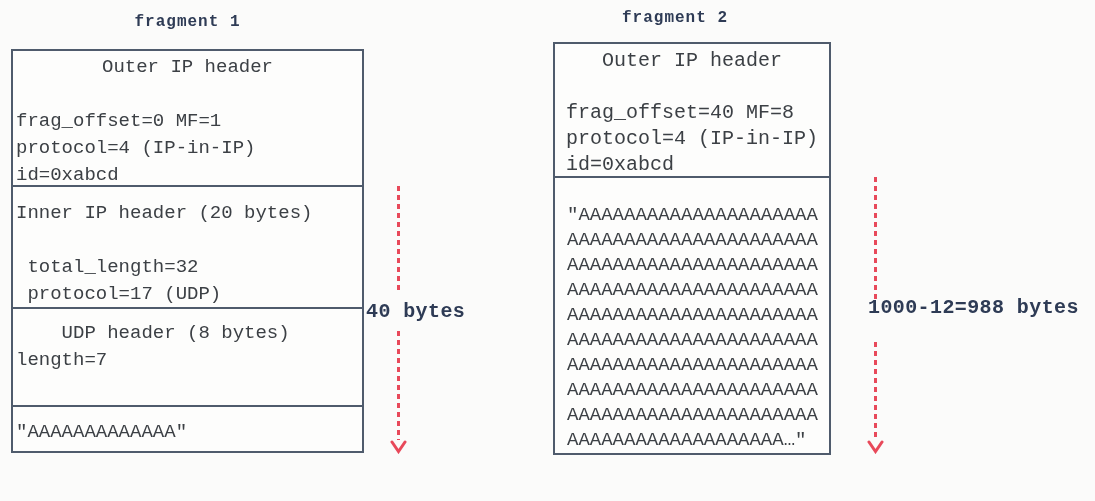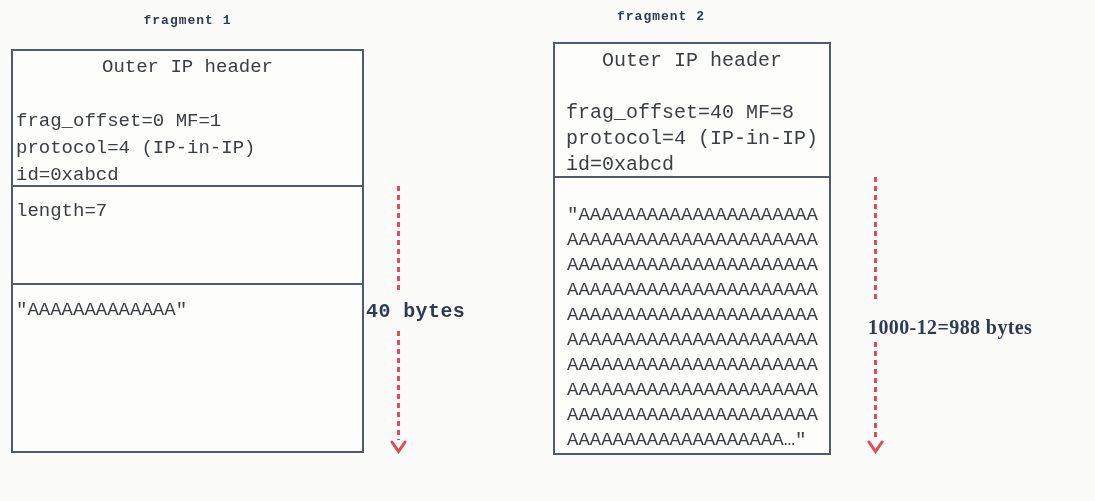--- a/index.html
+++ b/index.html
@@ -9,21 +9,21 @@
     width: 1095px;
     height: 501px;
     background: var(--bg, #fbfbfa);
     font-family: "Liberation Mono", "DejaVu Sans Mono", monospace;
     overflow: hidden;
   }
   .frag-title {
     position: absolute;
     text-align: center;
     font-weight: bold;
-    font-size: 13px;
+    font-size: 16px;
     letter-spacing: 1px;
     color: var(--navy, #2e3b55);
   }
   .frag-box {
     position: absolute;
     border: 2px solid var(--border, #4f5b6c);
     background: #fdfdfc;
     display: flex;
     flex-direction: column;
     overflow: hidden;
@@ -38,21 +38,21 @@
   #frag1-title { left: 11px; top: 13px; width: 353px; }
   #frag1-box { left: 11px; top: 49px; width: 353px; height: 404px; font-size: 19px; }
   #frag1-box .sec-heading, #frag1-box .mono-line { line-height: 27px; padding-left: 3px; }
   #frag1-box .sec-heading { padding-left: 0; }
   #f1-s1 { height: 136px; padding-top: 3px; }
   #f1-s2 { height: 122px; padding-top: 13px; }
   #f1-s3 { height: 98px;  padding-top: 11px; }
   #f1-s4 { flex: 1; padding-top: 12px; }
 
   
-  #frag2-title { left: 522px; top: 9px; width: 278px; }
+  #frag2-title { left: 536px; top: 9px; width: 278px; }
   #frag2-box { left: 553px; top: 42px; width: 278px; height: 413px; }
   #f2-s1 { height: 134px; padding-top: 4px; font-size: 20px; }
   #f2-s1 .sec-heading, #f2-s1 .mono-line { line-height: 26px; padding-left: 11px; }
   #f2-s1 .sec-heading { padding-left: 0; }
   #f2-s2 { flex: 1; padding-top: 25px; font-size: 19px; }
   #f2-s2 .mono-line { line-height: 25px; padding-left: 12px; }
 
   
   .dash-seg {
     position: absolute;
@@ -83,22 +83,31 @@
   <div class="frag-box" id="frag1-box">
     <div class="section divided" id="f1-s1">
       <div class="sec-heading">Outer IP header</div>
       <div>
           <div class="mono-line">&nbsp;</div>
           <div class="mono-line">frag_offset=0 MF=1</div>
           <div class="mono-line">protocol=4 (IP-in-IP)</div>
           <div class="mono-line">id=0xabcd</div>
         </div>
     </div>
+    <div class="section divided" id="f1-s2">
+      <div>
+          <div class="mono-line">Inner IP header (20 bytes)</div>
+          <div class="mono-line">&nbsp;</div>
+          <div class="mono-line"> total_length=32</div>
+          <div class="mono-line"> protocol=17 (UDP)</div>
+        </div>
+    </div>
     <div class="section divided" id="f1-s3">
       <div>
+          <div class="mono-line">    UDP header (8 bytes)</div>
           <div class="mono-line">length=7</div>
         </div>
     </div>
     <div class="section" id="f1-s4">
       <div>
           <div class="mono-line">"AAAAAAAAAAAAA"</div>
         </div>
     </div>
   </div>
 
@@ -134,20 +143,20 @@
     <div class="dash-seg" style="left:397px; top:186px; height:107px;"></div>
     <div class="arrow-label" style="left:366px; top:300px;">40 bytes</div>
     <div class="dash-seg" style="left:397px; top:331px; height:109px;"></div>
     <svg class="arrow-head" style="left:390px; top:440px;" viewBox="0 0 17 14">
       <polyline points="2,2 8.5,11.5 15,2" fill="none" stroke="#e8495a" stroke-width="3" stroke-linecap="round" stroke-linejoin="miter"></polyline>
     </svg>
   </div>
 
   <div>
     <div class="dash-seg" style="left:874px; top:177px; height:125px;"></div>
-    <div class="arrow-label" style="left:868px; top:316px;font-family:Liberation Serif, serif;">1000-12=988 bytes</div>
+    <div class="arrow-label" style="left:868px; top:296px;">1000-12=988 bytes</div>
     <div class="dash-seg" style="left:874px; top:342px; height:98px;"></div>
     <svg class="arrow-head" style="left:867px; top:440px;" viewBox="0 0 17 14">
       <polyline points="2,2 8.5,11.5 15,2" fill="none" stroke="#e8495a" stroke-width="3" stroke-linecap="round" stroke-linejoin="miter"></polyline>
     </svg>
   </div>
 
 </div>
 
 </body></html>

